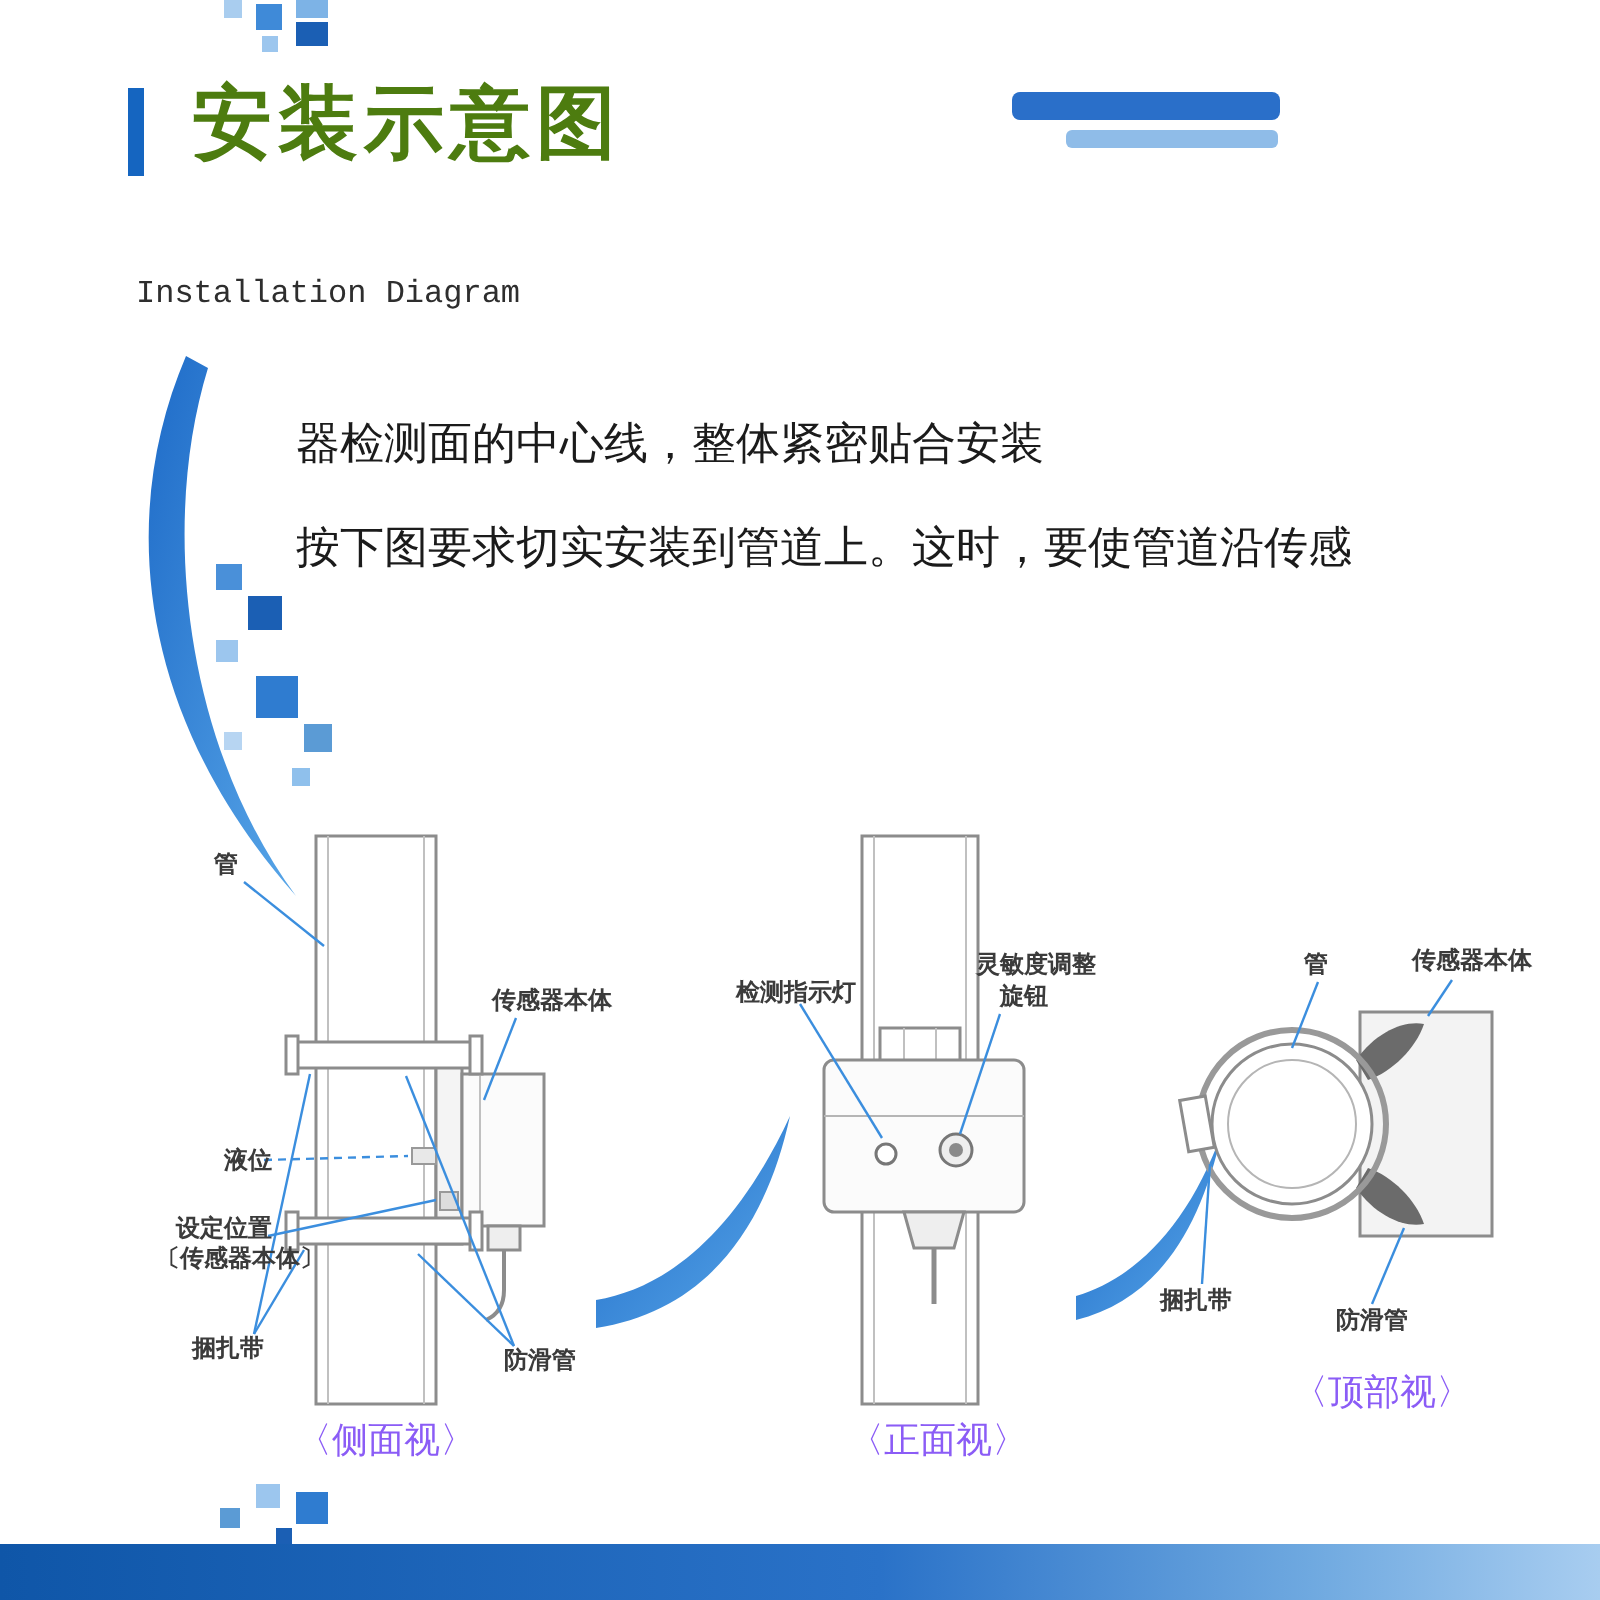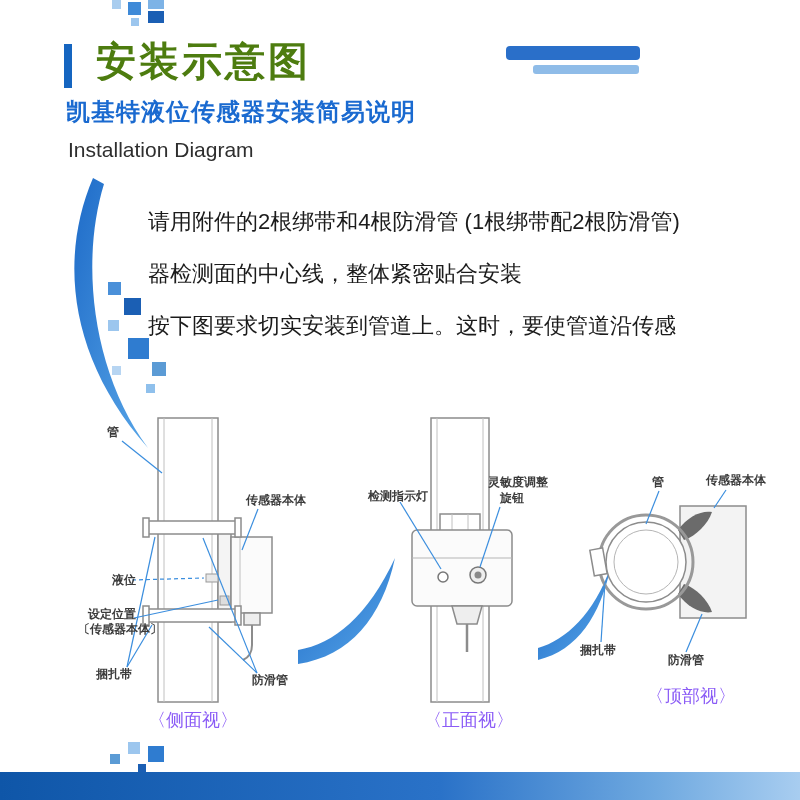--- a/index.html
+++ b/index.html
@@ -3,21 +3,21 @@
 <meta charset="utf-8">
 <style>
   * { margin:0; padding:0; box-sizing:border-box; }
   html,body { background:#ffffff; }
   body { font-family:"Liberation Sans","DejaVu Sans",sans-serif; }
   .page { position:relative; width:800px; height:800px; background:#fff; overflow:hidden; }
 
   .title-bar { position:absolute; left:64px; top:44px; width:8px; height:44px; background:#1565c0; }
   .page-title { position:absolute; left:96px; top:34px; font-size:40px; font-weight:800; letter-spacing:3px; color:#4d7c0f; }
   .page-subtitle { position:absolute; left:66px; top:96px; font-size:24px; font-weight:700; letter-spacing:1px; color:#1a6ad0; }
-  .page-subtitle-en { position:absolute; left:68px; top:138px; font-size:21px; font-weight:400; color:#2e2e2e; }
+  .page-subtitle-en { position:absolute; left:68px; top:138px; font-size:16px; font-weight:400; color:#2e2e2e;font-family:Liberation Mono, monospace; }
 
   .deco-bar-1 { position:absolute; left:506px; top:46px; width:134px; height:14px; border-radius:4px; background:#2a6fc9; }
   .deco-bar-2 { position:absolute; left:533px; top:65px; width:106px; height:9px; border-radius:3px; background:#8fbce8; }
 
   .intro { position:absolute; left:148px; top:196px; width:640px; font-size:22px; color:#1b1b1b; }
   .intro div { line-height:52px; white-space:nowrap; }
 
   .svg-canvas { position:absolute; left:0; top:0; width:800px; height:800px; pointer-events:none; }
 
   .lbl { position:absolute; font-size:12px; font-weight:700; color:#3b3b3b; white-space:nowrap; }
@@ -136,27 +136,25 @@
 
       <line x1="659" y1="491" x2="646" y2="524"></line>
       <line x1="726" y1="490" x2="714" y2="508"></line>
       <line x1="601" y1="642" x2="605" y2="582"></line>
       <line x1="686" y1="652" x2="702" y2="614"></line>
     </g>
   </svg>
 
   <div class="title-bar"></div>
   <h1 class="page-title">安装示意图</h1>
-  <div class="page-subtitle">凯基特液位传感器安装简易说明</div>
   <div class="page-subtitle-en">Installation Diagram</div>
   <div class="deco-bar-1"></div>
   <div class="deco-bar-2"></div>
 
   <div class="intro">
-    <div>请用附件的2根绑带和4根防滑管 (1根绑带配2根防滑管)</div>
     <div>器检测面的中心线，整体紧密贴合安装</div>
     <div>按下图要求切实安装到管道上。这时，要使管道沿传感</div>
   </div>
 
   <div class="lbl" style="left:107px;top:424px;">管</div>
   <div class="lbl" style="left:246px;top:492px;">传感器本体</div>
   <div class="lbl" style="left:112px;top:572px;">液位</div>
   <div class="lbl" style="left:88px;top:606px;">设定位置</div>
   <div class="lbl" style="left:78px;top:621px;">〔传感器本体〕</div>
   <div class="lbl" style="left:96px;top:666px;">捆扎带</div>

